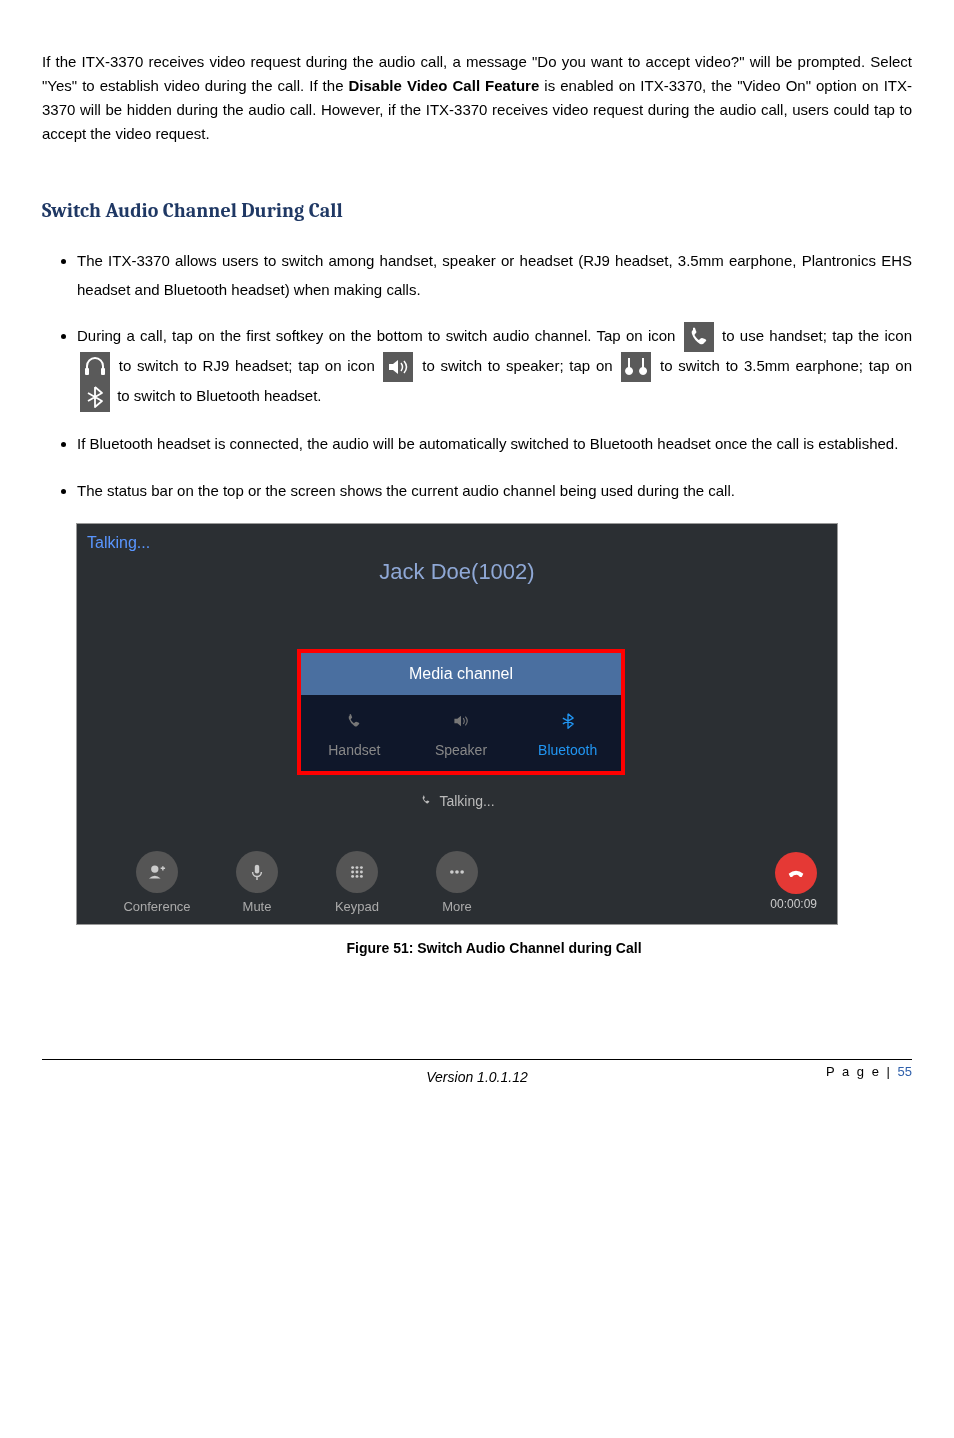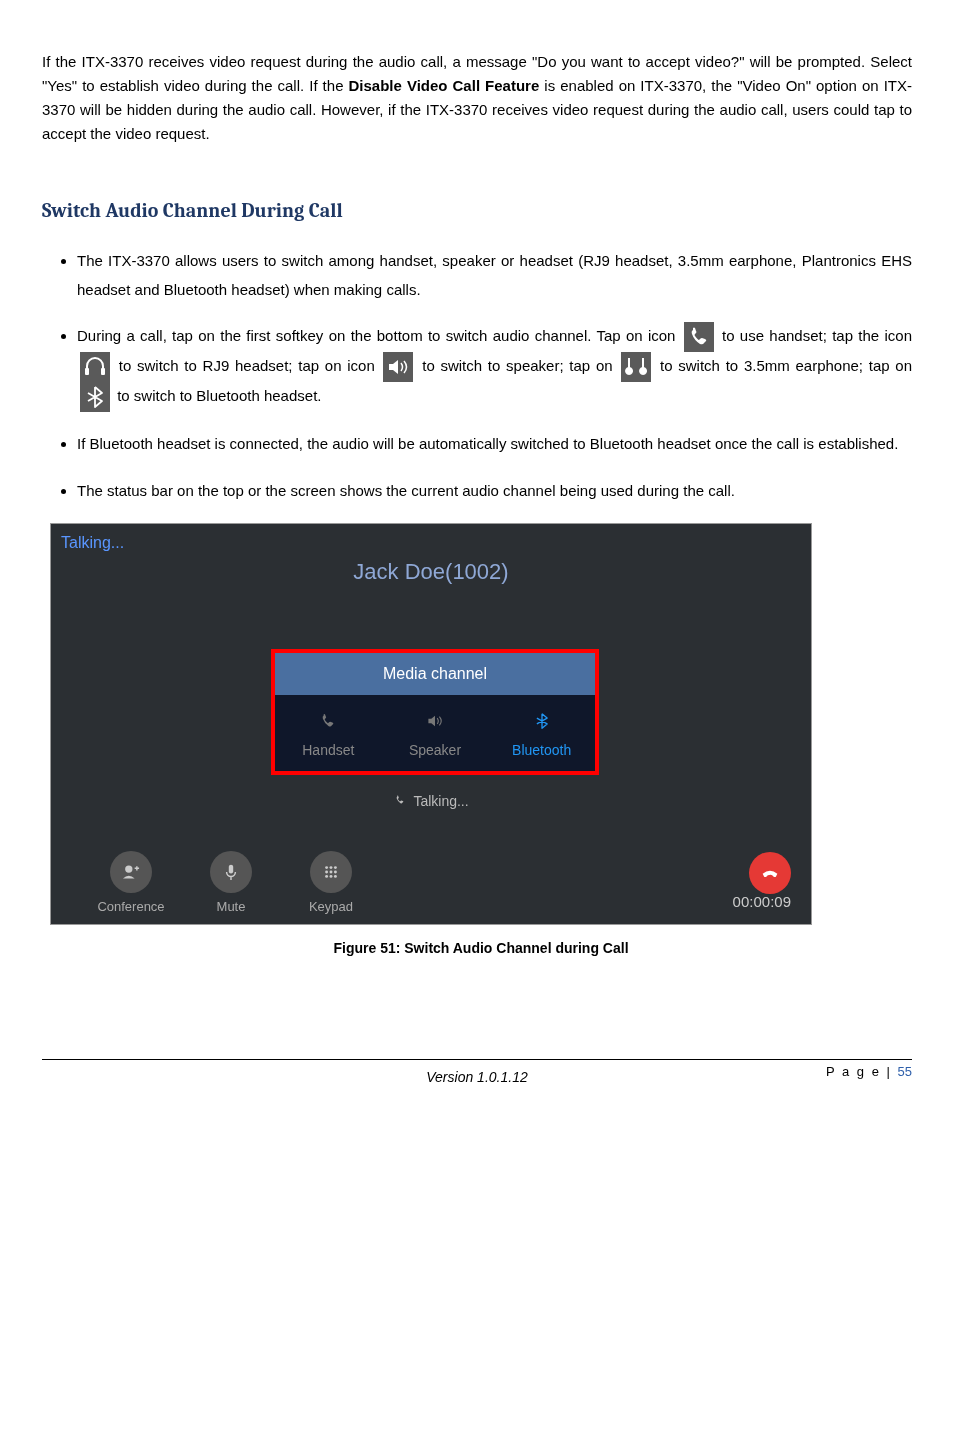--- a/index.html
+++ b/index.html
@@ -44,21 +44,21 @@
       height: 30px;
       background: #555;
       margin: 0 3px;
       position: relative;
     }
     .icon-box svg {
       display: block;
     }
     .figure-wrap {
       margin-top: 10px;
-      margin-left: 8px;
+      margin-left: 34px;
     }
     .screenshot {
       width: 760px;
       height: 400px;
       background: #2b2f33;
       position: relative;
       border: 1px solid #999;
     }
     .screenshot .talking {
       position: absolute;
@@ -162,21 +162,21 @@
       background: #e53935;
       display: flex;
       align-items: center;
       justify-content: center;
     }
     .timer {
       position: absolute;
       right: 20px;
       bottom: 10px;
       color: #ccc;
-      font-size: 15px;
+      font-size: 12px;
     }
     .figure-caption {
       text-align: center;
       font-weight: bold;
       font-size: 14px;
       margin-top: 12px;
       margin-bottom: 60px;
     }
     .footer-line {
       border-top: 1px solid #000;
@@ -336,20 +336,30 @@
               <circle cx="9" cy="15" r="2" fill="#ccc"></circle>
               <circle cx="15" cy="15" r="2" fill="#ccc"></circle>
               <circle cx="21" cy="15" r="2" fill="#ccc"></circle>
               <circle cx="9" cy="21" r="2" fill="#ccc"></circle>
               <circle cx="15" cy="21" r="2" fill="#ccc"></circle>
               <circle cx="21" cy="21" r="2" fill="#ccc"></circle>
             </svg>
         </div>
         <span>Keypad</span>
       </div>
+      <div class="bottom-item">
+        <div class="circ">
+          <svg width="22" height="22" viewBox="0 0 30 30">
+              <circle cx="8" cy="15" r="2.5" fill="#ccc"></circle>
+              <circle cx="15" cy="15" r="2.5" fill="#ccc"></circle>
+              <circle cx="22" cy="15" r="2.5" fill="#ccc"></circle>
+            </svg>
+        </div>
+        <span>More</span>
+      </div>
     </div>
 
     <div class="hangup">
       <svg width="22" height="22" viewBox="0 0 30 30">
           <path d="M5 16 q10 -8 20 0 l-2 4 q-1 1 -3 0 l-2 -2 q-1 -1 -6 0 l-2 2 q-2 1 -3 0 z" fill="#fff"></path>
         </svg>
     </div>
     <div class="timer">00:00:09</div>
   </div>
 

